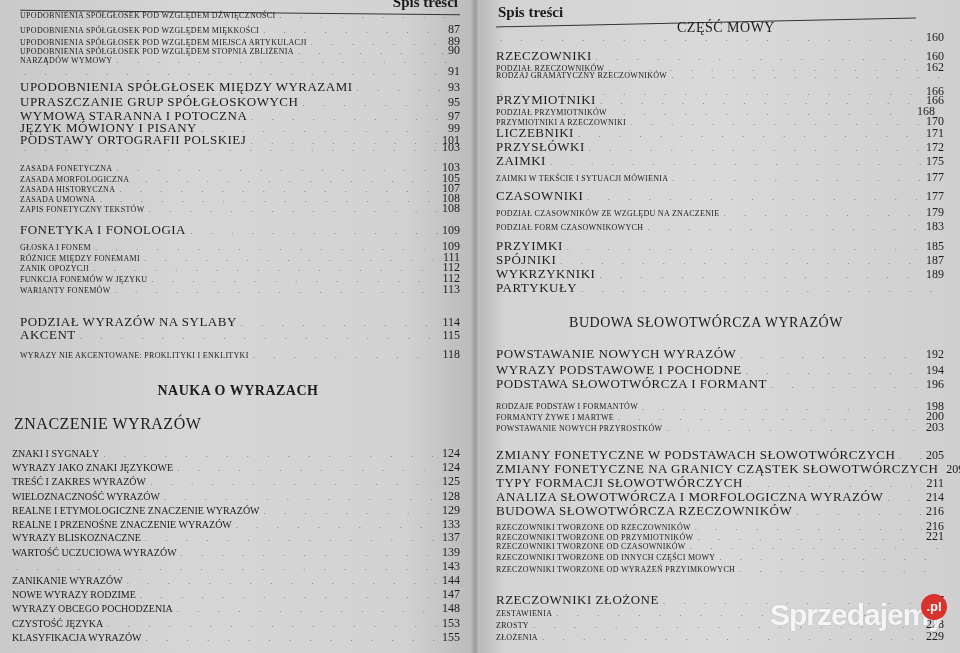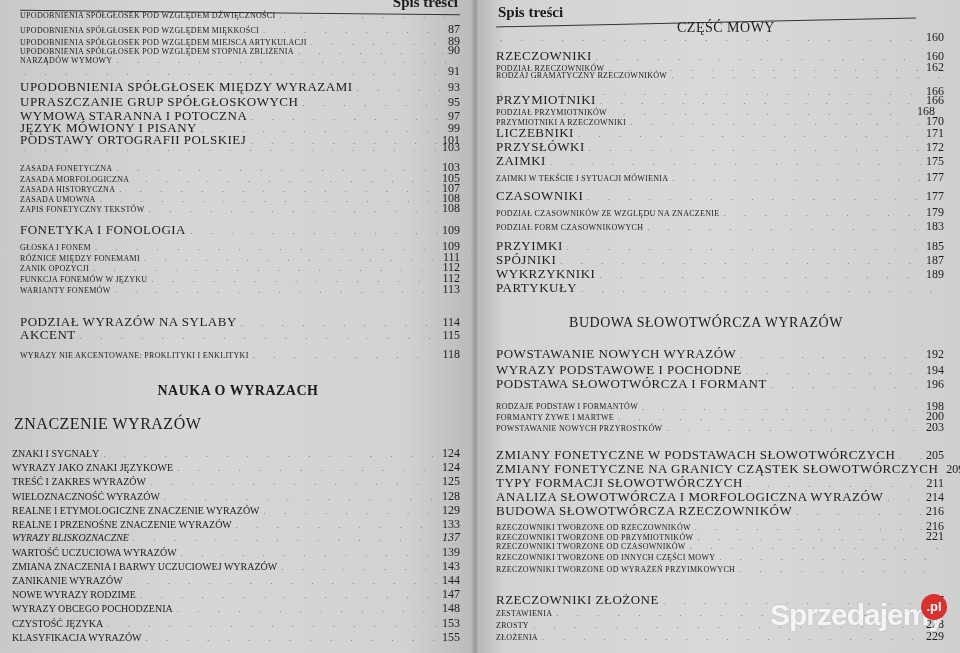--- a/index.html
+++ b/index.html
@@ -187,32 +187,31 @@
       <div class="row" style="top: 503px; left: 12px; right: 16px;">
         <span class="t m">REALNE I ETYMOLOGICZNE ZNACZENIE WYRAZÓW</span>
         <span class="d"></span>
         <span class="p">129</span>
       </div>
       <div class="row" style="top: 517px; left: 12px; right: 16px;">
         <span class="t m">REALNE I PRZENOŚNE ZNACZENIE WYRAZÓW</span>
         <span class="d"></span>
         <span class="p">133</span>
       </div>
-      <div class="row" style="top: 530px; left: 12px; right: 16px; font-style: italic;">
+      <div class="row" style="top: 530px; left: 12px; right: 16px;">
         <span class="t m">WYRAZY BLISKOZNACZNE</span>
         <span class="d"></span>
         <span class="p">137</span>
       </div>
       <div class="row" style="top: 545px; left: 12px; right: 16px;">
         <span class="t m">WARTOŚĆ UCZUCIOWA WYRAZÓW</span>
         <span class="d"></span>
         <span class="p">139</span>
       </div>
       <div class="row" style="top: 559px; left: 12px; right: 16px;">
-        <span class="t m">ZMIANA ZNACZENIA I BARWY UCZUCIOWEJ WYRAZÓW</span>
         <span class="d"></span>
         <span class="p">143</span>
       </div>
       <div class="row" style="top: 573px; left: 12px; right: 16px;">
         <span class="t m">ZANIKANIE WYRAZÓW</span>
         <span class="d"></span>
         <span class="p">144</span>
       </div>
       <div class="row" style="top: 587px; left: 12px; right: 16px;">
         <span class="t m">NOWE WYRAZY RODZIME</span>

